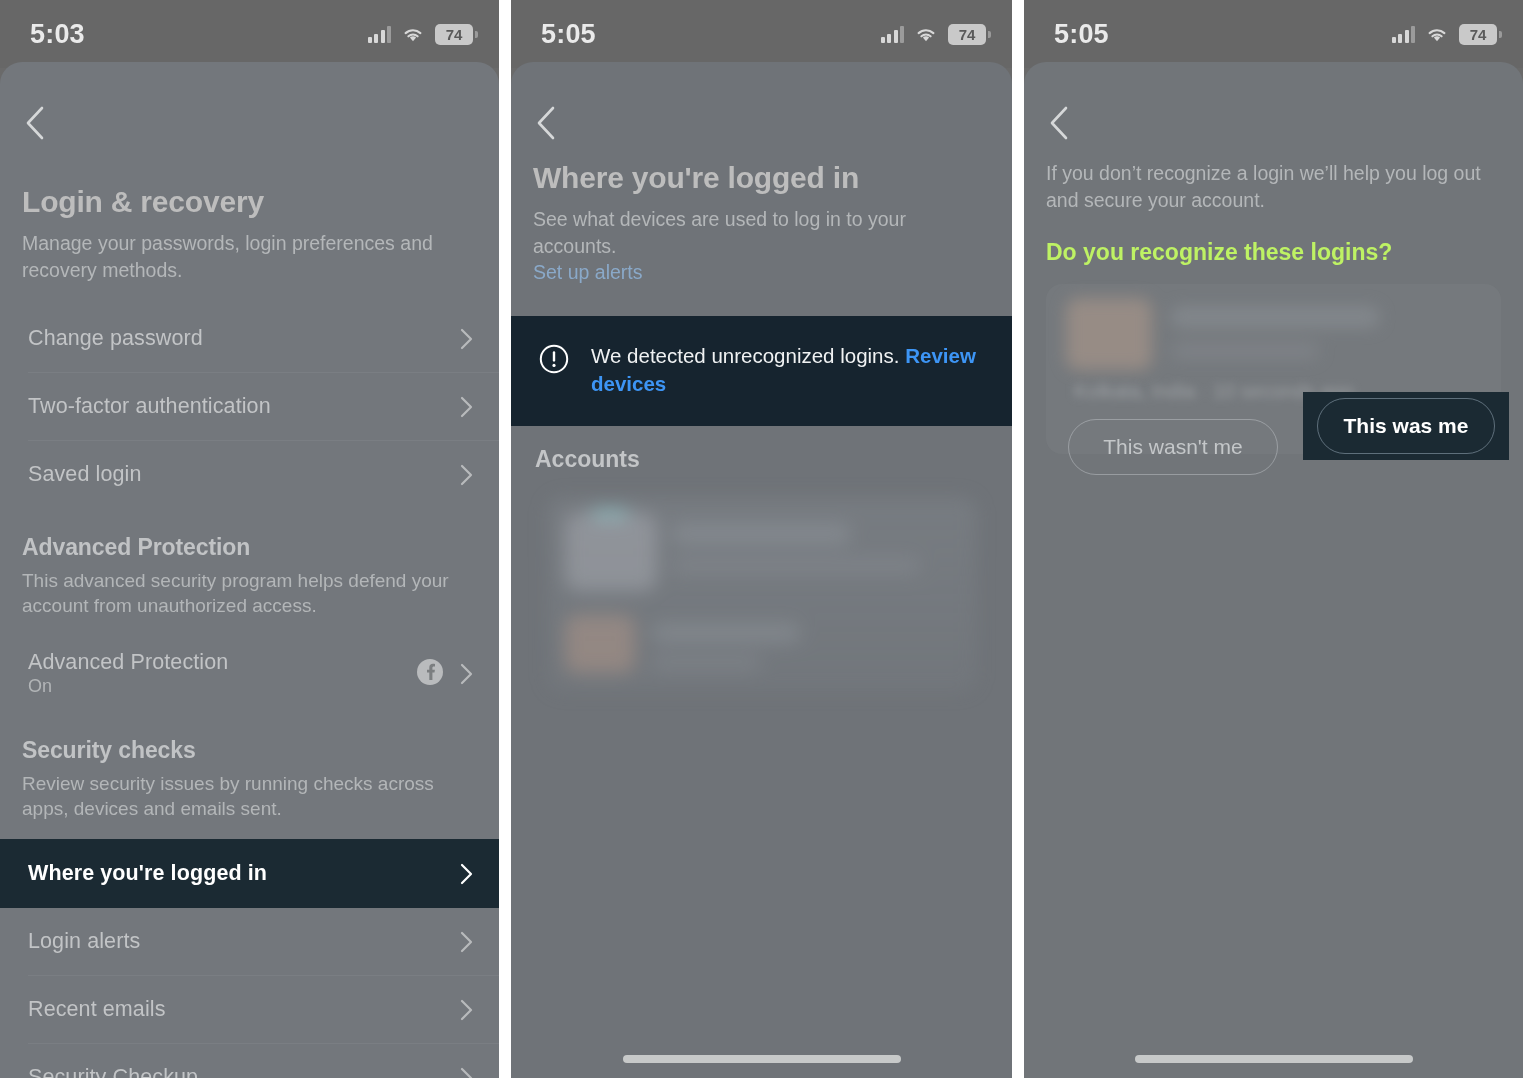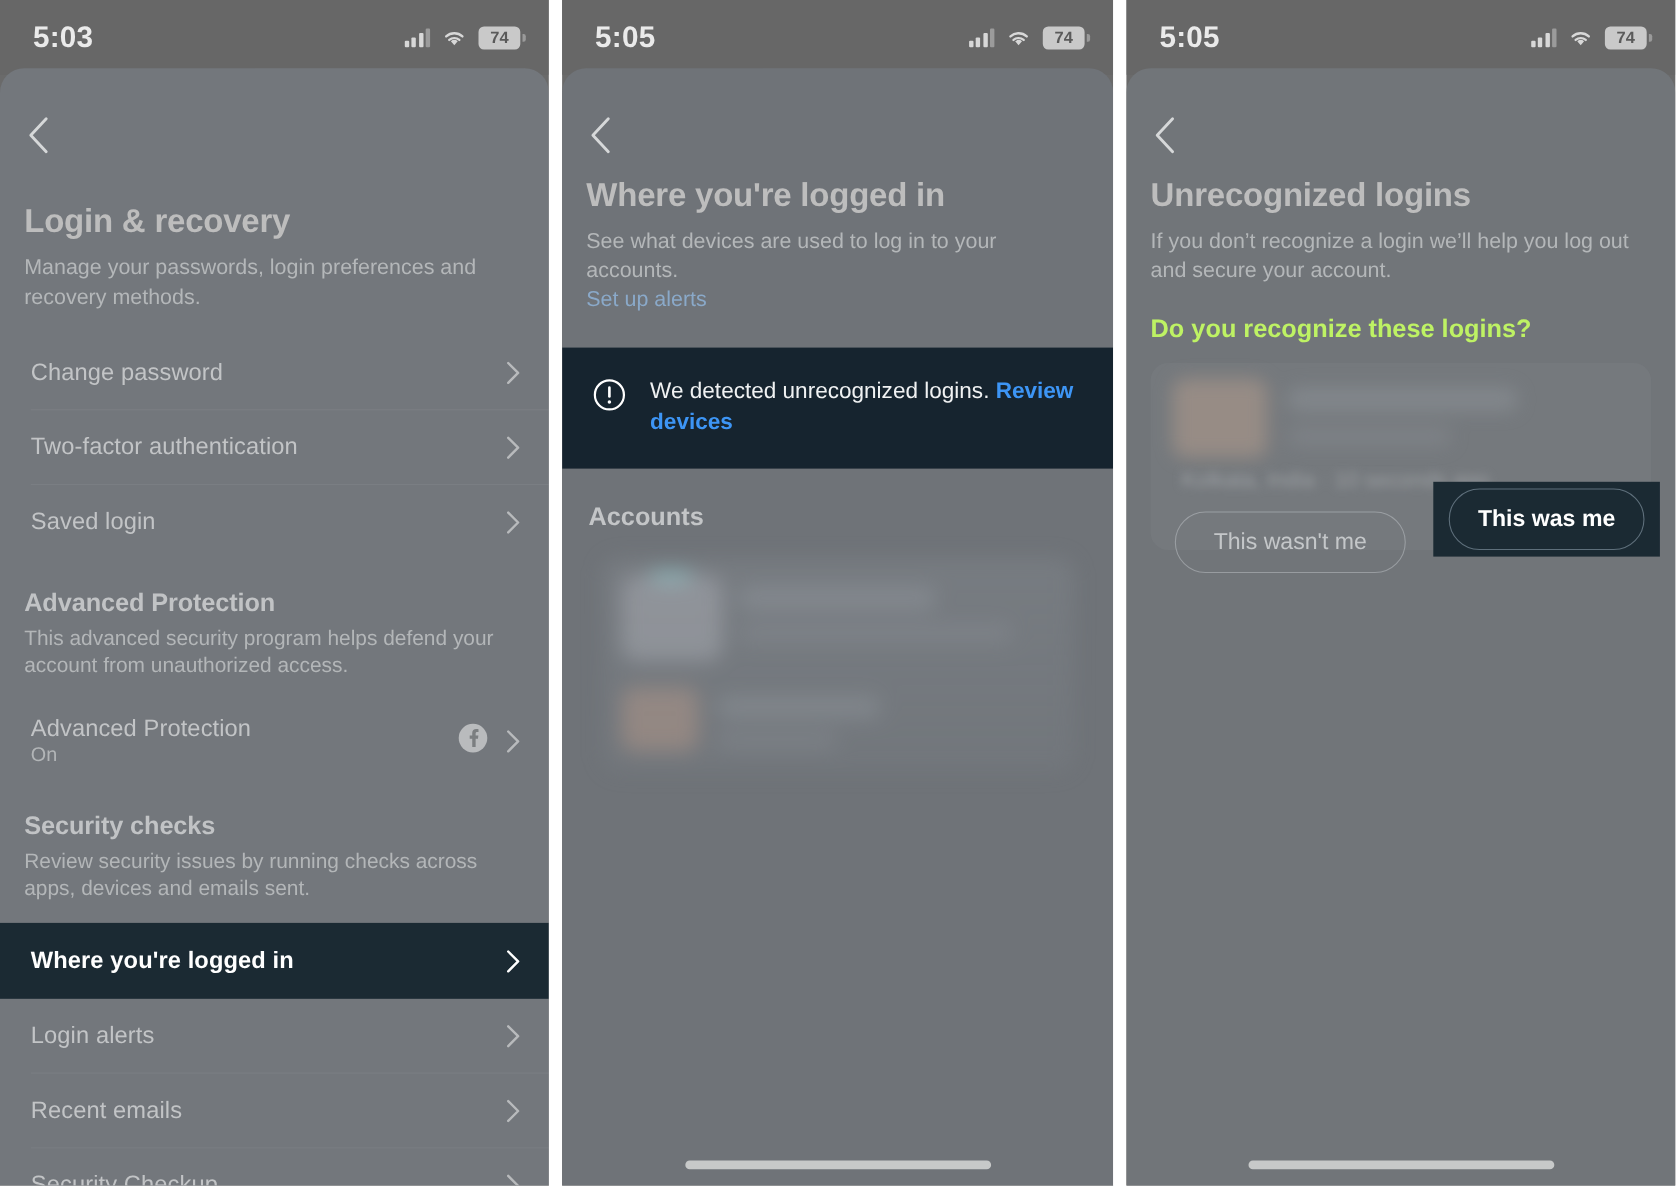--- a/index.html
+++ b/index.html
@@ -118,21 +118,21 @@
     padding:26px 24px 28px 28px;box-sizing:border-box;
   }
   .banner .bicon{flex:0 0 auto;margin-top:2px;}
   .banner .btext{
     font-size:20.5px;line-height:1.38;color:#f0f2f3;font-weight:400;
   }
   .banner .btext a{color:#3d95f5;font-weight:700;text-decoration:none;cursor:pointer;}
 
   
   .accounts-hdr{
-    padding:30px 24px 0;font-size:23px;font-weight:700;color:#c3c5c7;
+    padding:20px 24px 0;font-size:23px;font-weight:700;color:#c3c5c7;
   }
   .blur-card{
     margin:24px auto 0;width:430px;height:195px;border-radius:16px;
     background:linear-gradient(180deg,rgba(138,144,150,.30),rgba(126,132,138,.22));
     position:relative;overflow:hidden;
     filter:blur(9px);
   }
   .blur-card .bl{position:absolute;border-radius:10px;background:rgba(160,166,172,.32);}
   .blur-card .bl.avatar1{left:18px;top:16px;width:92px;height:78px;background:rgba(178,182,188,.42);border-radius:14px;}
   .blur-card .bl.t1{left:124px;top:26px;width:180px;height:22px;}
@@ -420,21 +420,20 @@
     </div>
 
     <div class="sheet p3bg">
       <div class="backbtn">
         <svg width="20" height="34" viewBox="0 0 20 34">
             <path d="M17 2L3 17l14 15" stroke="#d6d8d9" stroke-width="2.6" fill="none" stroke-linecap="round" stroke-linejoin="round"></path>
           </svg>
       </div>
 
       <div class="hero" style="margin-top:98px;">
-        <h1>Unrecognized logins</h1>
         <p>If you don’t recognize a login we’ll help you log out and secure your account.</p>
       </div>
 
       <div class="hero" style="margin-top:26px;">
         <h2 style="margin:0;font-size:23px;font-weight:700;color:#bef264;">Do you recognize these logins?</h2>
       </div>
 
       <div class="logins-card">
         <div class="login-blur">
           <span class="lb av"></span>

